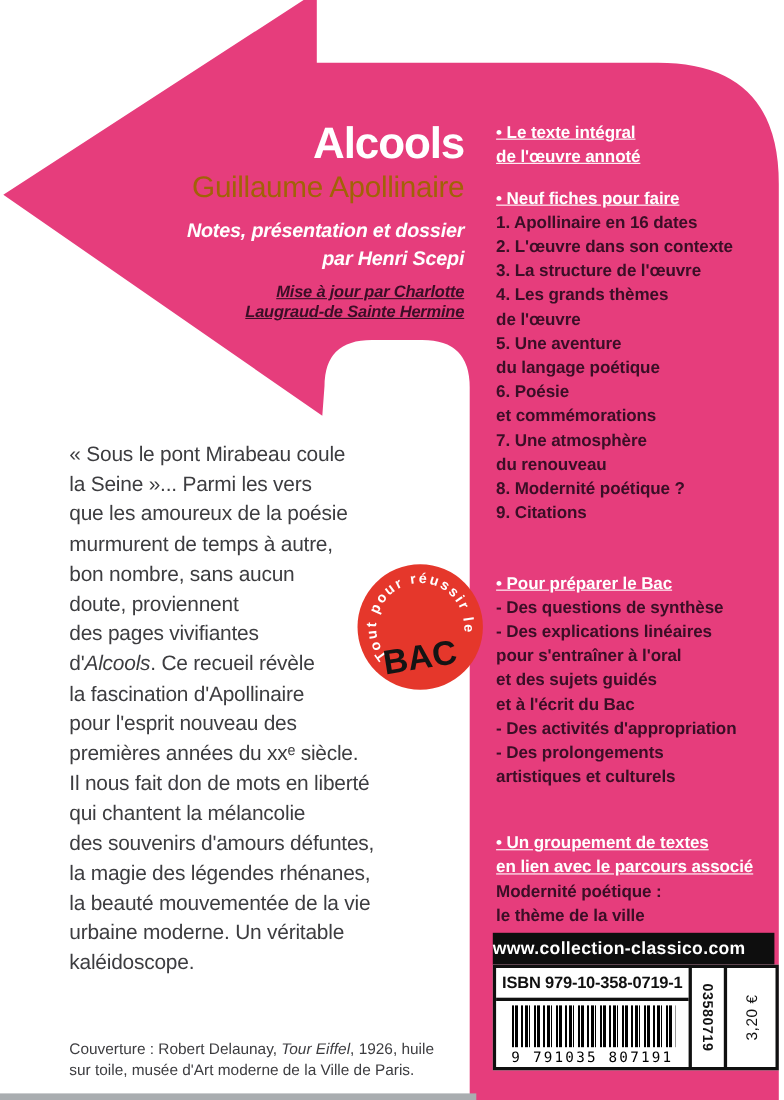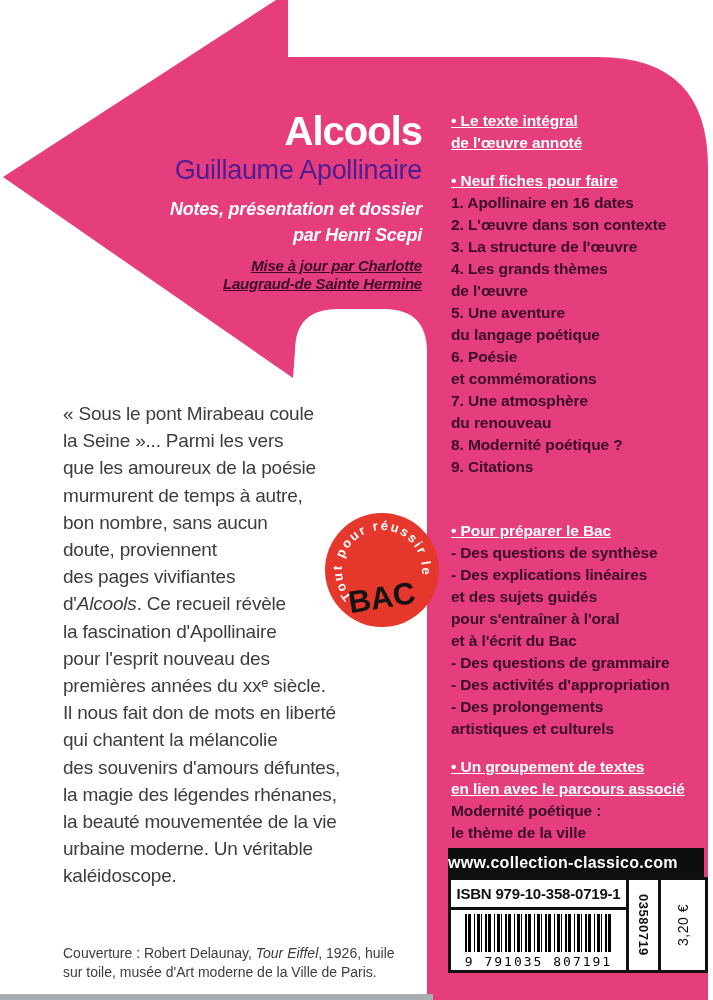--- a/index.html
+++ b/index.html
@@ -3,21 +3,21 @@
 <meta charset="utf-8">
 <style>
   html,body{margin:0;padding:0;background:#ffffff;}
   #page{position:relative;width:713px;height:1000px;overflow:hidden;
         font-family:"Liberation Sans",sans-serif;background:#fff;}
   #pink-shape{position:absolute;inset:0;width:713px;height:1000px;}
 
   
   #title-block{position:absolute;top:110px;left:0;right:291px;text-align:right;}
   .t-title{font-size:40px;font-weight:bold;color:#fff;line-height:42px;letter-spacing:-1px;}
-  .t-author{font-size:27px;color:#4c1d95;line-height:32px;margin-top:2px;letter-spacing:-0.3px;padding-left:16px;}
+  .t-author{font-size:27px;color:#a16207;line-height:32px;margin-top:2px;letter-spacing:-0.3px;padding-left:16px;}
   .t-notes{font-size:18px;font-weight:bold;font-style:italic;color:#fff;line-height:26px;margin-top:10px;letter-spacing:-0.2px;}
   .t-maj{font-size:15px;font-weight:bold;font-style:italic;color:var(--dark);line-height:18px;margin-top:9px;white-space:pre-line;letter-spacing:-0.2px;text-decoration:underline;}
 
   
   #feature-sections{position:absolute;inset:0;}
   .feature-section{position:absolute;left:451px;width:262px;}
   .f-line{font-weight:bold;font-size:15.5px;line-height:22px;letter-spacing:-0.1px;}
   .tone-w{color:#ffffff;text-decoration:underline;}
   .tone-d{color:var(--dark);}
 
@@ -99,24 +99,23 @@
         <div class="f-line tone-d">et commémorations</div>
         <div class="f-line tone-d">7. Une atmosphère</div>
         <div class="f-line tone-d">du renouveau</div>
         <div class="f-line tone-d">8. Modernité poétique ?</div>
         <div class="f-line tone-d">9. Citations</div>
       </div>
       <div class="feature-section" style="top: 520px;">
         <div class="f-line tone-w">• Pour préparer le Bac</div>
         <div class="f-line tone-d">- Des questions de synthèse</div>
         <div class="f-line tone-d">- Des explications linéaires</div>
+        <div class="f-line tone-d">pour s'entraîner à l'oral</div>
         <div class="f-line tone-d">et des sujets guidés</div>
-        <div class="f-line tone-d">pour s'entraîner à l'oral</div>
         <div class="f-line tone-d">et à l'écrit du Bac</div>
-        <div class="f-line tone-d">- Des questions de grammaire</div>
         <div class="f-line tone-d">- Des activités d'appropriation</div>
         <div class="f-line tone-d">- Des prolongements</div>
         <div class="f-line tone-d">artistiques et culturels</div>
       </div>
       <div class="feature-section" style="top: 756px;">
         <div class="f-line tone-w">• Un groupement de textes</div>
         <div class="f-line tone-w">en lien avec le parcours associé</div>
         <div class="f-line tone-d">Modernité poétique :</div>
         <div class="f-line tone-d">le thème de la ville</div>
       </div>

